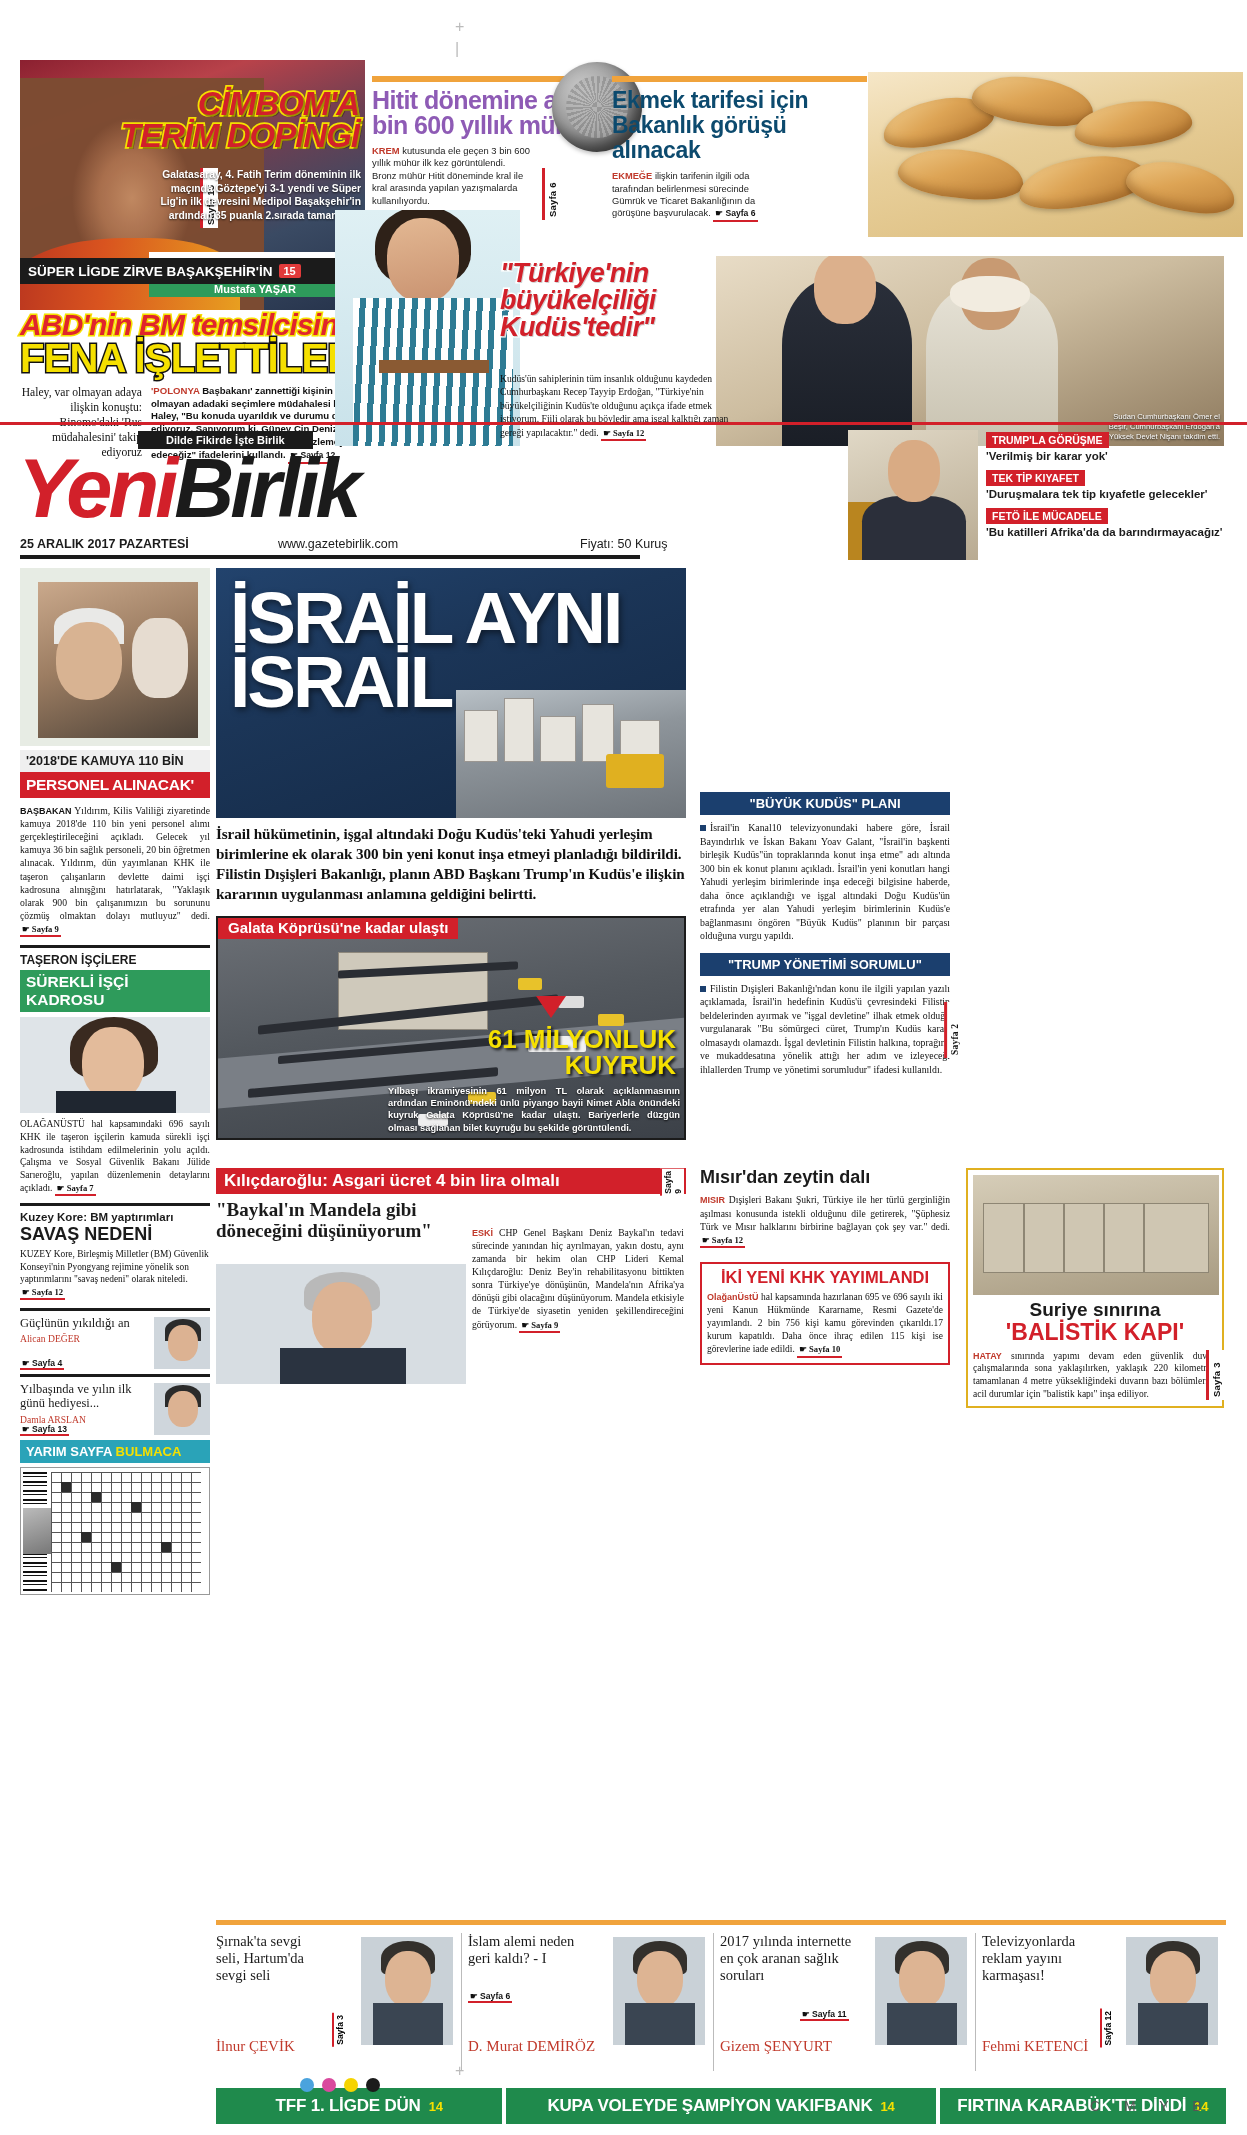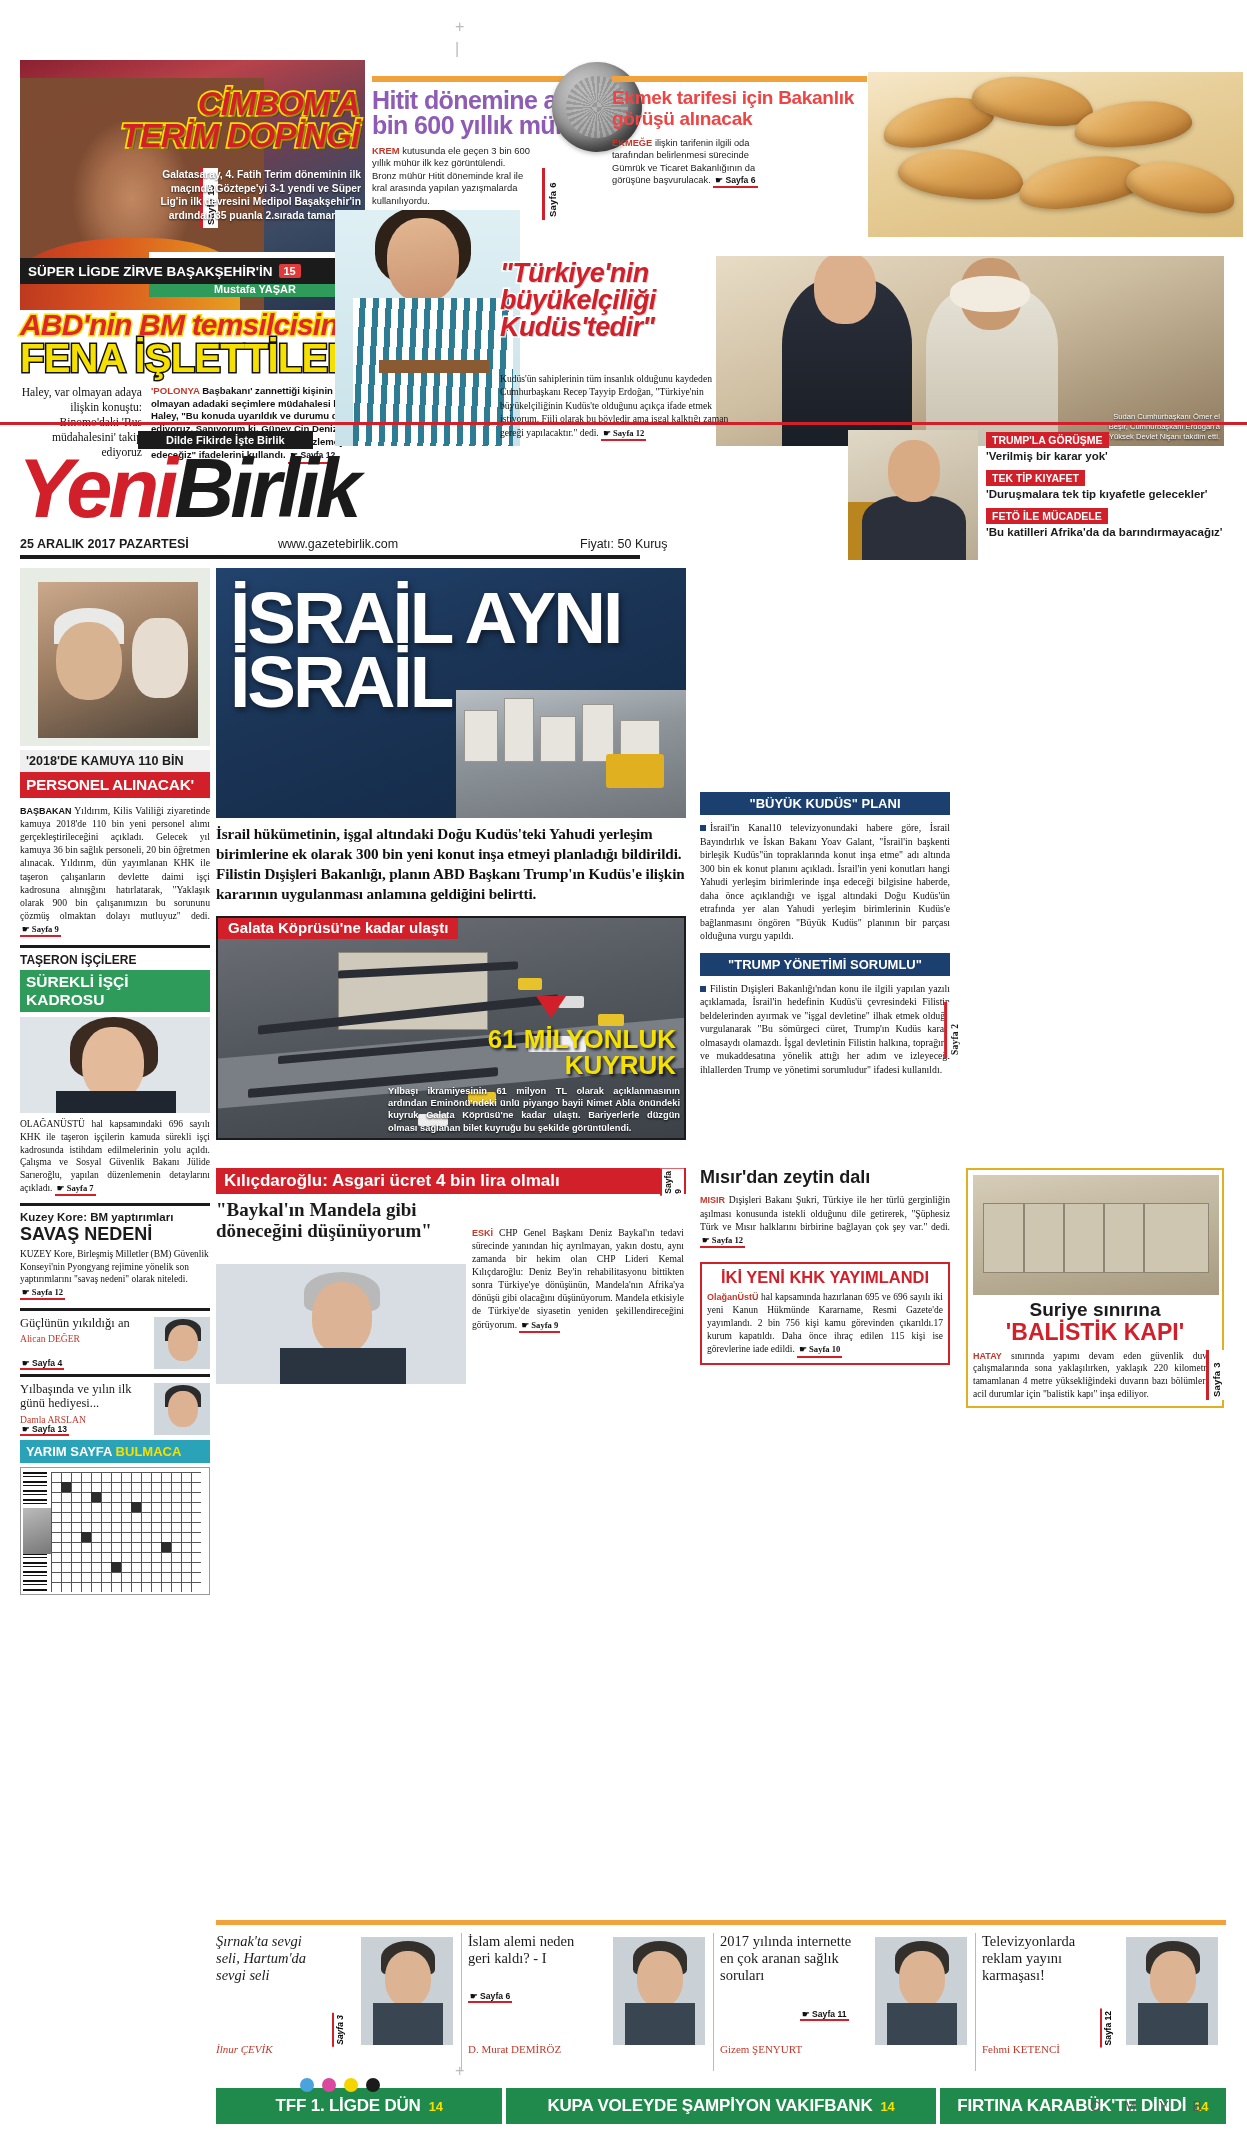--- a/index.html
+++ b/index.html
@@ -61,21 +61,21 @@
   #hitit-coin { position:absolute; left:180px; top:-14px; width:90px; height:90px; border-radius:50%;
     background: radial-gradient(circle at 35% 32%, #cfcfcf 0%, #9a9a9a 45%, #6e6e6e 72%, #4d4d4d 100%);
     box-shadow: inset -6px -8px 14px rgba(0,0,0,.45), 0 2px 4px rgba(0,0,0,.25);}
   #hitit-coin::after { content:""; position:absolute; inset:14px; border-radius:50%;
     background: repeating-conic-gradient(#8d8d8d 0 6deg, #b4b4b4 6deg 12deg); opacity:.7;}
   #hitit-sayfa { left:170px; top:92px; height:52px; }
 
   
   #ekmek { position:absolute; left:612px; top:48px; width:260px; height:125px; }
   #ekmek .rule { width:255px; height:6px; background:#f0a33c; margin-bottom:6px;}
-  #ekmek h2 { font-size:19px; font-weight:bold; color:#ef4444; line-height:1.08; letter-spacing:-.3px;}
+  #ekmek h2 { font-size:23px; font-weight:bold; color:#0c4a6e; line-height:1.08; letter-spacing:-.3px;}
   #ekmek .body { margin-top:8px; font-size:9.3px; color:#222; line-height:1.32; width:150px;}
   #ekmek .body b.kw { color:#c0392b; }
   #ekmek-photo { position:absolute; left:256px; top:-4px; width:375px; height:165px; overflow:hidden;
     background:linear-gradient(165deg,#f6e7c8 0%,#e8cf9a 40%,#d9b978 100%);}
   #ekmek-photo .bread { position:absolute; border-radius:48% 48% 44% 44%/60% 60% 40% 40%;
     background:linear-gradient(155deg,#f0cc8c 0%,#dda455 45%,#b87a32 100%);
     box-shadow: inset 0 -6px 10px rgba(120,70,20,.4), 0 2px 5px rgba(0,0,0,.25);}
 
   
   #abd { position:absolute; left:20px; top:282px; width:500px; height:134px; background:#fff; }
@@ -270,21 +270,21 @@
   #suriye-t1 { margin-top:5px; font-size:19px; font-weight:bold; color:#1b1b1b; text-align:center; line-height:1.06;}
   #suriye-t2 { font-size:23px; font-weight:bold; color:#d2202a; text-align:center; line-height:1.06;}
   #suriye-b { margin-top:5px; font-family:"Liberation Serif",serif; font-size:9.5px; line-height:1.36; color:#111; text-align:justify;}
   #suriye-b .kw { font-family:"Liberation Sans",sans-serif; font-weight:bold; color:#c0392b; font-size:9px;}
   #suriye-sayfa { position:absolute; right:-2px; bottom:6px; height:50px;}
 
   
   #colstrip { position:absolute; left:216px; top:1360px; width:1010px; height:152px; border-top:5px solid #f0a33c;}
   .cs-item { position:absolute; top:8px; height:138px; border-right:1px solid #bbb; padding-right:6px;}
   .cs-item .t { font-family:"Liberation Serif",serif; font-size:14.5px; color:#1b1b1b; line-height:1.16; width:112px;}
-  .cs-item .a { position:absolute; bottom:16px; left:0; color:#c0392b; font-family:"Liberation Serif",serif; font-size:11px;}
+  .cs-item .a { position:absolute; bottom:16px; left:0; color:#c0392b; font-family:"Liberation Serif",serif; font-size:15px;}
   .cs-item .av { position:absolute; right:8px; top:4px; width:92px; height:108px; overflow:hidden; background:#c9d1d7;}
   .cs-item .av .f { position:absolute; left:24px; top:14px; width:46px; height:56px; border-radius:46%; background:#ddb493;}
   .cs-item .av .h { position:absolute; left:20px; top:4px; width:54px; height:34px; border-radius:50% 50% 16% 16%; background:#33302c;}
   .cs-item .av .b { position:absolute; left:12px; top:66px; width:70px; height:44px; background:#3a4552;}
   .cs-item .sv { position:absolute; left:116px; bottom:24px; writing-mode:vertical-rl; transform:rotate(180deg);
     font-size:8.5px; font-weight:bold; background:#fff; padding:2px 1px; border-right:2px solid #d2202a;}
 
   
   #greenbar { position:absolute; left:216px; top:1528px; width:1010px; height:36px; display:flex; gap:4px;}
   .gb-item { background:#1f8a4c; color:#fff; font-size:17px; font-weight:bold; display:flex;
@@ -601,21 +601,21 @@
       <div id="suriye-t1">Suriye sınırına</div>
       <div id="suriye-t2">'BALİSTİK KAPI'</div>
       <div id="suriye-b">
         <span class="kw">HATAY</span>
         <span>sınırında yapımı devam eden güvenlik duvarı çalışmalarında sona yaklaşılırken, yaklaşık 220 kilometresi tamamlanan 4 metre yüksekliğindeki duvarın bazı bölümlerine acil durumlar için "balistik kapı" inşa ediliyor.</span>
       </div>
       <div class="sayfa-vert" id="suriye-sayfa">Sayfa 3</div>
     </div>
 
     <div id="colstrip">
-      <div class="cs-item" style="left:0px; width:246px;font-style:italic;">
+      <div class="cs-item" style="left:0px; width:246px;">
         <div class="t">Şırnak'ta sevgi seli, Hartum'da sevgi seli</div>
         <div class="a">İlnur ÇEVİK</div>
         <div class="sv">Sayfa 3</div>
         <div class="av">
             <div class="h"></div>
             <div class="f"></div>
             <div class="b"></div>
           </div>
       </div>
       <div class="cs-item" style="left:252px; width:246px;">

